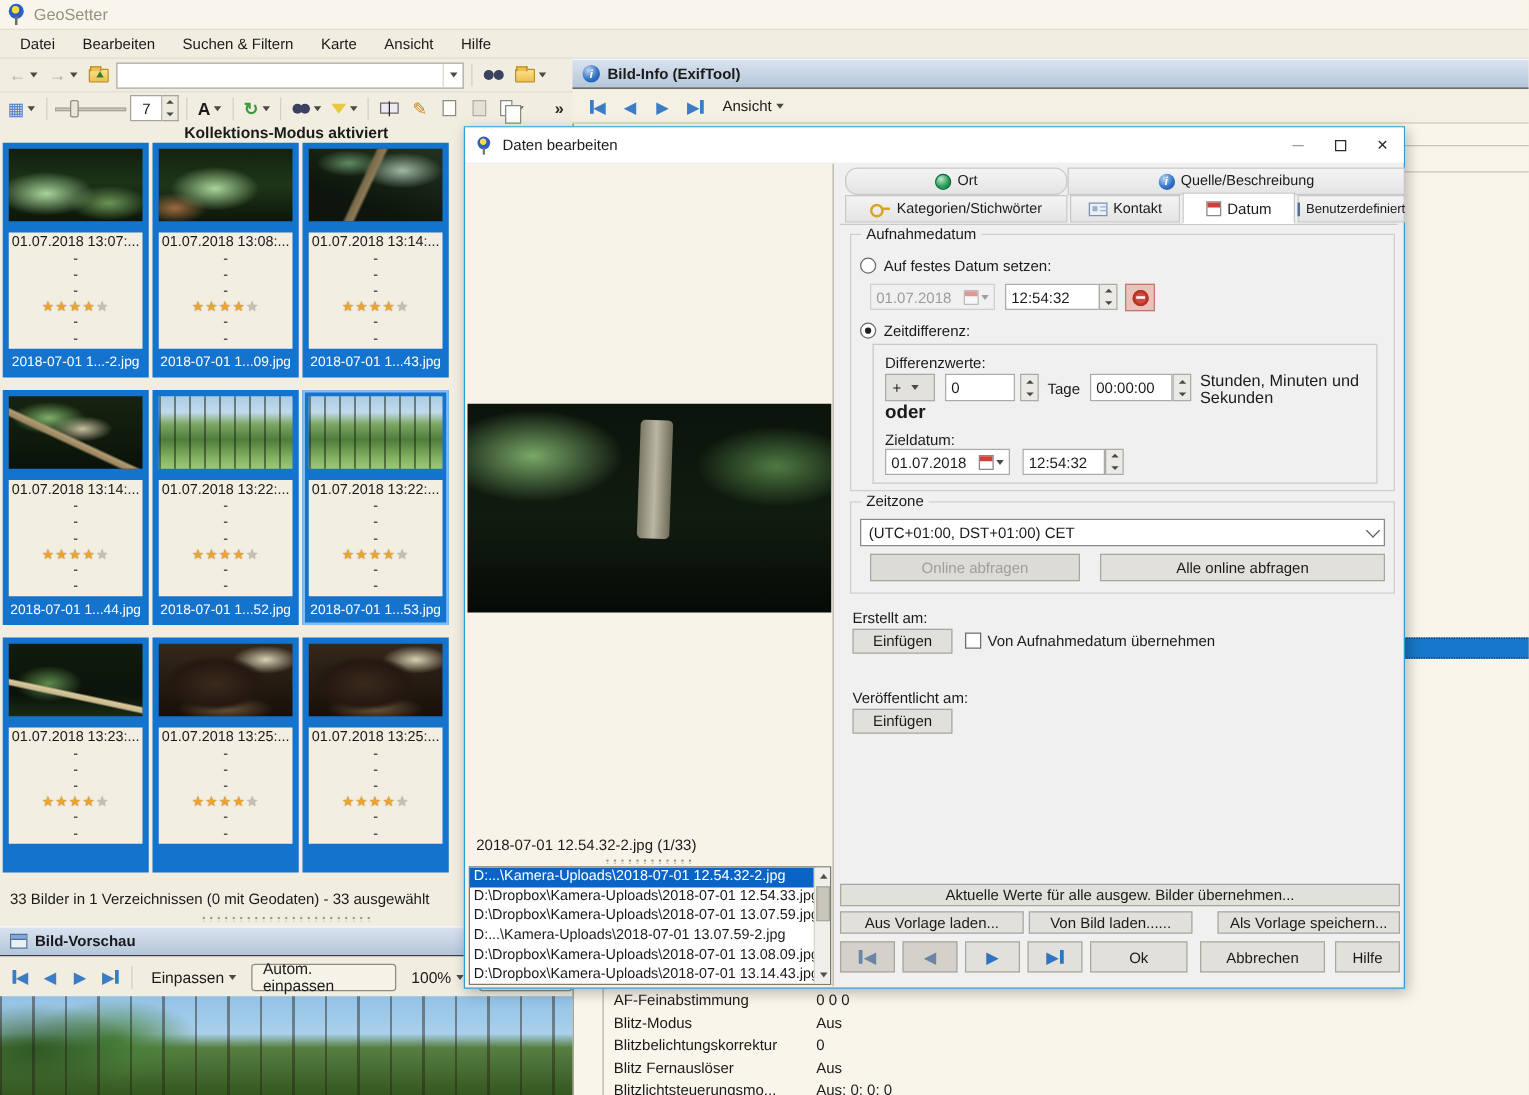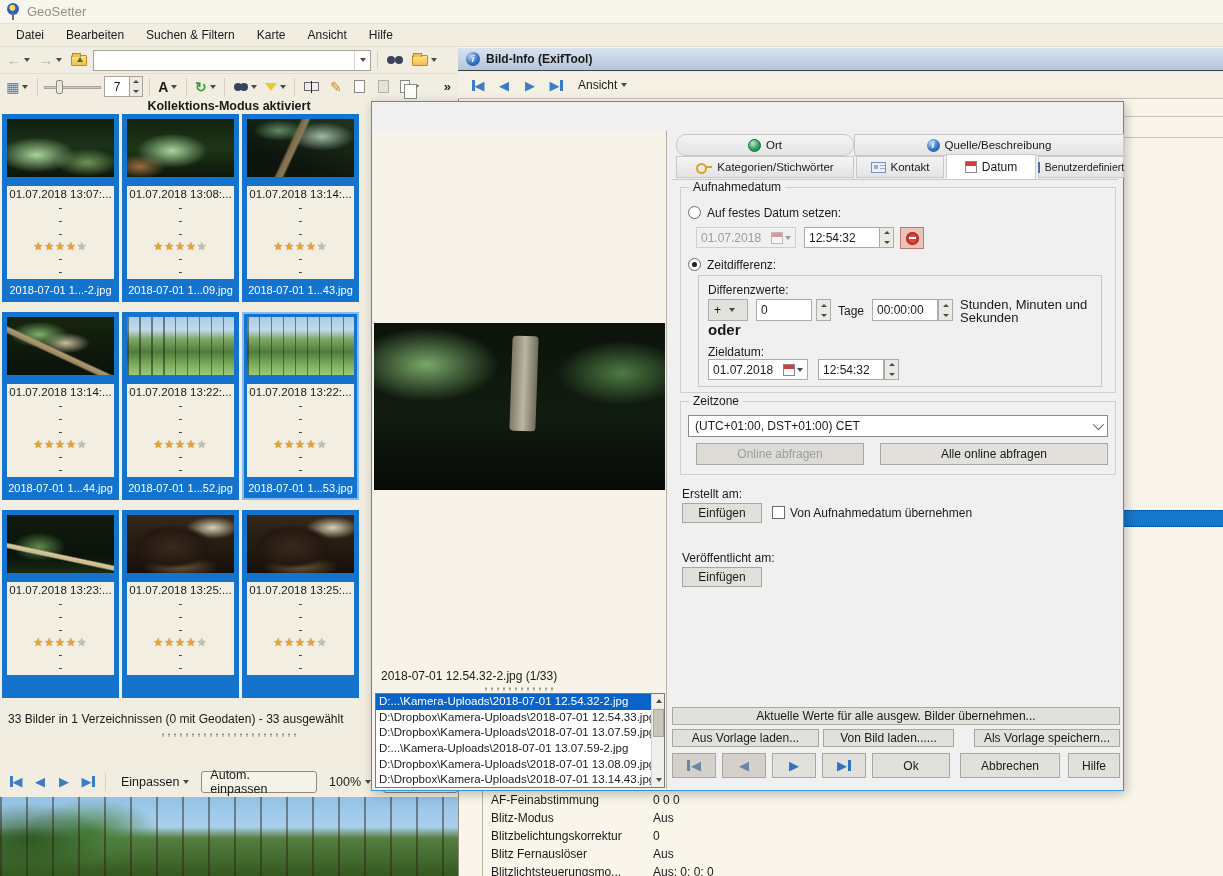--- a/index.html
+++ b/index.html
@@ -510,20 +510,26 @@
         <div>-</div>
         <div>-</div>
       </div>
       <div class="cname"></div>
     </div>
   </div>
 
   <div class="statusline">33 Bilder in 1 Verzeichnissen (0 mit Geodaten) - 33 ausgewählt</div>
   <div class="grip main"></div>
 
+  <div class="panel-hdr pv-hdr">
+    <span class="winframe-ic">
+        <i></i>
+      </span>
+    <span>Bild-Vorschau</span>
+  </div>
 
   <div class="pv-toolbar">
     <span class="navbtn">
         <span class="bar"></span>
         <span>◀</span>
       </span>
     <span class="navbtn">
         <span>◀</span>
       </span>
     <span class="navbtn">
@@ -546,20 +552,33 @@
         <span class="caret-tri"></span>
       </span>
     <span class="pvbtn framed">
         <span>Zentrieren</span>
       </span>
   </div>
 
   <div class="big-photo"></div>
 
   <div class="dialog">
+    <div class="dlg-titlebar">
+      <span class="pin" style="transform:scale(.85);"></span>
+      <span class="dlg-title">Daten bearbeiten</span>
+      <span class="winctrls">
+        <span class="winbtn">
+            <i class="minbar"></i>
+          </span>
+        <span class="winbtn">
+            <i class="maxbox"></i>
+          </span>
+        <span class="winbtn">×</span>
+      </span>
+    </div>
 
     <div class="dlg-left">
       <div class="dlg-photo">
         <div class="trunk"></div>
       </div>
       <div class="dlg-caption">2018-07-01 12.54.32-2.jpg (1/33)</div>
       <div class="grip dlg"></div>
       <div class="filelist">
         <div class="file selected">D:...\Kamera-Uploads\2018-07-01 12.54.32-2.jpg</div>
         <div class="file">D:\Dropbox\Kamera-Uploads\2018-07-01 12.54.33.jpg</div>

